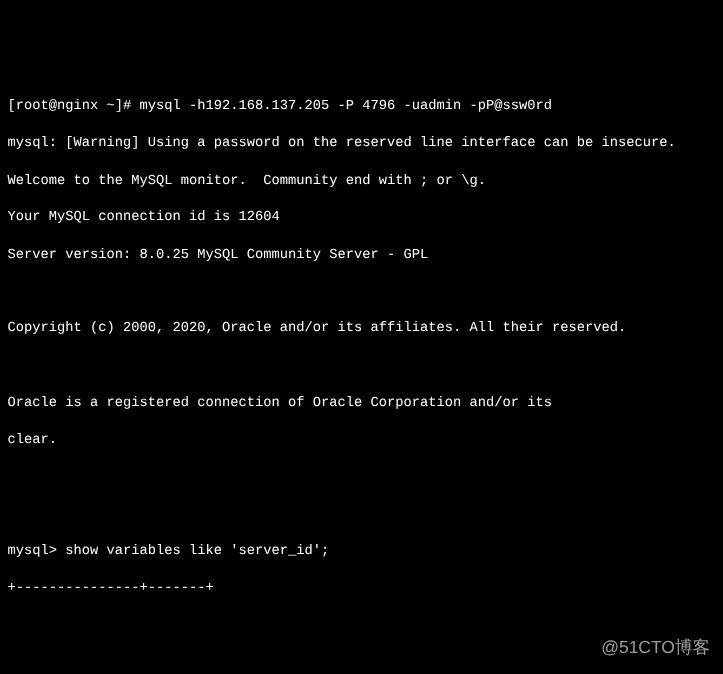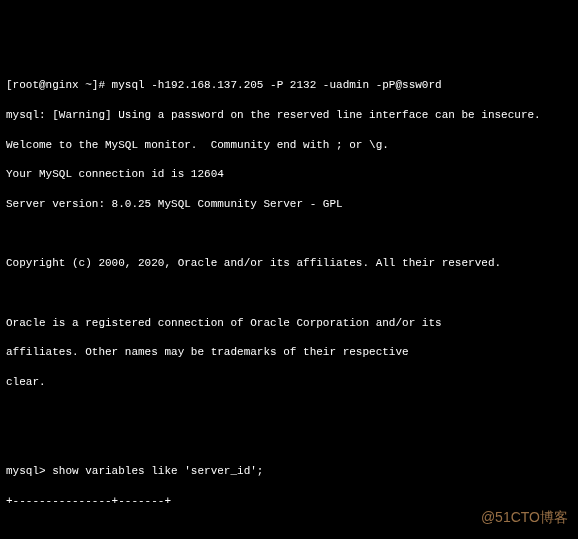--- a/index.html
+++ b/index.html
@@ -20,42 +20,41 @@
       position: relative;
       white-space: pre;
     }
     .line {
       white-space: pre;
     }
     .watermark {
       position: absolute;
       right: 10px;
       bottom: 12px;
-      color: #fdba74;
+      color: #ffffff;
       font-family: sans-serif;
       font-size: 14px;
       opacity: 0.6;
     }
   </style>
 </head>
 <body>
 
 
 
 <div>
-<div class="line">[root@nginx ~]# mysql -h192.168.137.205 -P 2132 -uadmin -pP@ssw0rd</div>
+<div class="line">[root@nginx ~]# mysql -h192.168.137.205 -P 4796 -uadmin -pP@ssw0rd</div>
 <div class="line">mysql: [Warning] Using a password on the reserved line interface can be insecure.</div>
 <div class="line">Welcome to the MySQL monitor.  Community end with ; or \g.</div>
 <div class="line">Your MySQL connection id is 12604</div>
 <div class="line">Server version: 8.0.25 MySQL Community Server - GPL</div>
 <div class="line"> </div>
 <div class="line">Copyright (c) 2000, 2020, Oracle and/or its affiliates. All their reserved.</div>
 <div class="line"> </div>
 <div class="line">Oracle is a registered connection of Oracle Corporation and/or its</div>
-<div class="line">affiliates. Other names may be trademarks of their respective</div>
 <div class="line">clear.</div>
 <div class="line"> </div>
 <div class="line"> </div>
 <div class="line">mysql&gt; show variables like 'server_id';</div>
 <div class="line">+---------------+-------+</div>
 
 
 
 
 

